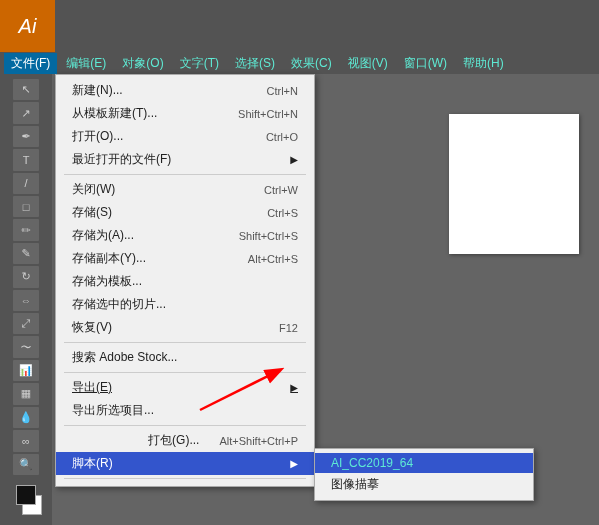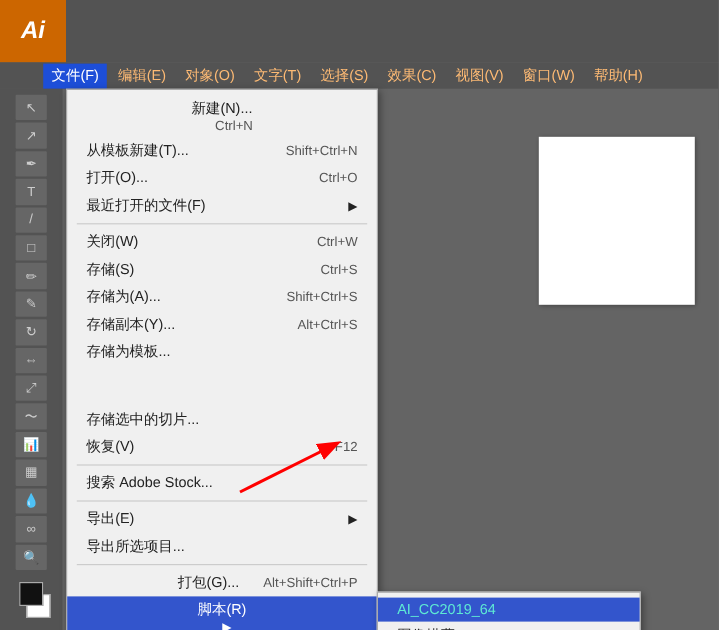--- a/index.html
+++ b/index.html
@@ -35,47 +35,46 @@
     .toolbar-logo {
       width: 55px;
       height: 52px;
       background: #cc6600;
       display: flex;
       align-items: center;
       justify-content: center;
       color: #fff;
       font-size: 20px;
       font-style: italic;
-      font-weight: bold;
+      font-weight: normal;
     }
 
     .menu-bar {
       position: absolute;
       top: 52px;
       left: 0; right: 0;
       height: 22px;
       background: #535353;
       display: flex;
       align-items: center;
       padding-left: 4px;
       gap: 2px;
     }
 
     .menu-item {
       padding: 2px 7px;
-      color: #fdba74;
+      color: #5eead4;
       font-size: 12px;
       cursor: pointer;
       white-space: nowrap;
     }
 
     .menu-item.active {
-      background: #1d4ed8;
+      background: #0369a1;
       color: #fff;
-      margin-left: 32px;
     }
 
     
     .left-toolbar {
       position: absolute;
       top: 74px;
       left: 0;
       width: 52px;
       bottom: 0;
       background: #535353;
@@ -250,21 +249,21 @@
   <div class="tool-icon">💧</div>
   <div class="tool-icon">∞</div>
   <div class="tool-icon">🔍</div>
   <div style="margin-top:8px;display:flex;flex-direction:column;align-items:center;">
     <div style="width:20px;height:20px;background:#111;border:1px solid #aaa;position:relative;z-index:2;"></div>
     <div style="width:20px;height:20px;background:#fff;border:1px solid #aaa;position:relative;left:6px;top:-10px;"></div>
   </div>
 </div>
 
 <div class="dropdown-menu" id="file-menu">
-<div class="menu-row" style="position: relative; flex-direction: column;">
+<div class="menu-row" style="position: relative;">
       <span class="label">新建(N)...</span>
       <span class="shortcut">Ctrl+N</span>
     </div>
     <div class="menu-row" style="position: relative;">
       <span class="label">从模板新建(T)...</span>
       <span class="shortcut">Shift+Ctrl+N</span>
     </div>
     <div class="menu-row" style="position: relative; justify-content: center;">
       <span class="label">打开(O)...</span>
       <span class="shortcut">Ctrl+O</span>
@@ -286,45 +285,45 @@
       <span class="label">存储为(A)...</span>
       <span class="shortcut">Shift+Ctrl+S</span>
     </div>
     <div class="menu-row" style="position: relative;">
       <span class="label">存储副本(Y)...</span>
       <span class="shortcut">Alt+Ctrl+S</span>
     </div>
     <div class="menu-row" style="position: relative; align-items: center;">
       <span class="label">存储为模板...</span>
     </div>
-    <div class="menu-row" style="position: relative; margin-top: 33px;">
+    <div class="menu-row" style="position: relative;">
       <span class="label">存储选中的切片...</span>
     </div>
     <div class="menu-row" style="position: relative;">
       <span class="label">恢复(V)</span>
       <span class="shortcut">F12</span>
     </div>
     <div class="menu-separator"></div>
     <div class="menu-row" style="position: relative;">
       <span class="label">搜索 Adobe Stock...</span>
     </div>
     <div class="menu-separator"></div>
-    <div class="menu-row" style="position: relative;">
+    <div class="menu-row" style="position: relative; text-decoration: underline;">
       <span class="label">导出(E)</span>
       <span class="arrow">▶</span>
     </div>
     <div class="menu-row" style="position: relative;">
       <span class="label">导出所选项目...</span>
     </div>
     <div class="menu-separator"></div>
     <div class="menu-row" style="position: relative; text-align: right;">
       <span class="label">打包(G)...</span>
       <span class="shortcut">Alt+Shift+Ctrl+P</span>
     </div>
-    <div class="menu-row highlighted" style="position: relative; flex-direction: column;">
+    <div class="menu-row highlighted" style="position: relative;">
       <span class="label">脚本(R)</span>
       <span class="arrow">▶</span>
       <div class="submenu" style="position: absolute; left: 258px; top: -4px;">
         <div class="menu-row highlighted">
           <span class="label">AI_CC2019_64</span>
         </div>
         <div class="menu-row">
           <span class="label">图像描摹</span>
         </div>
       </div>

